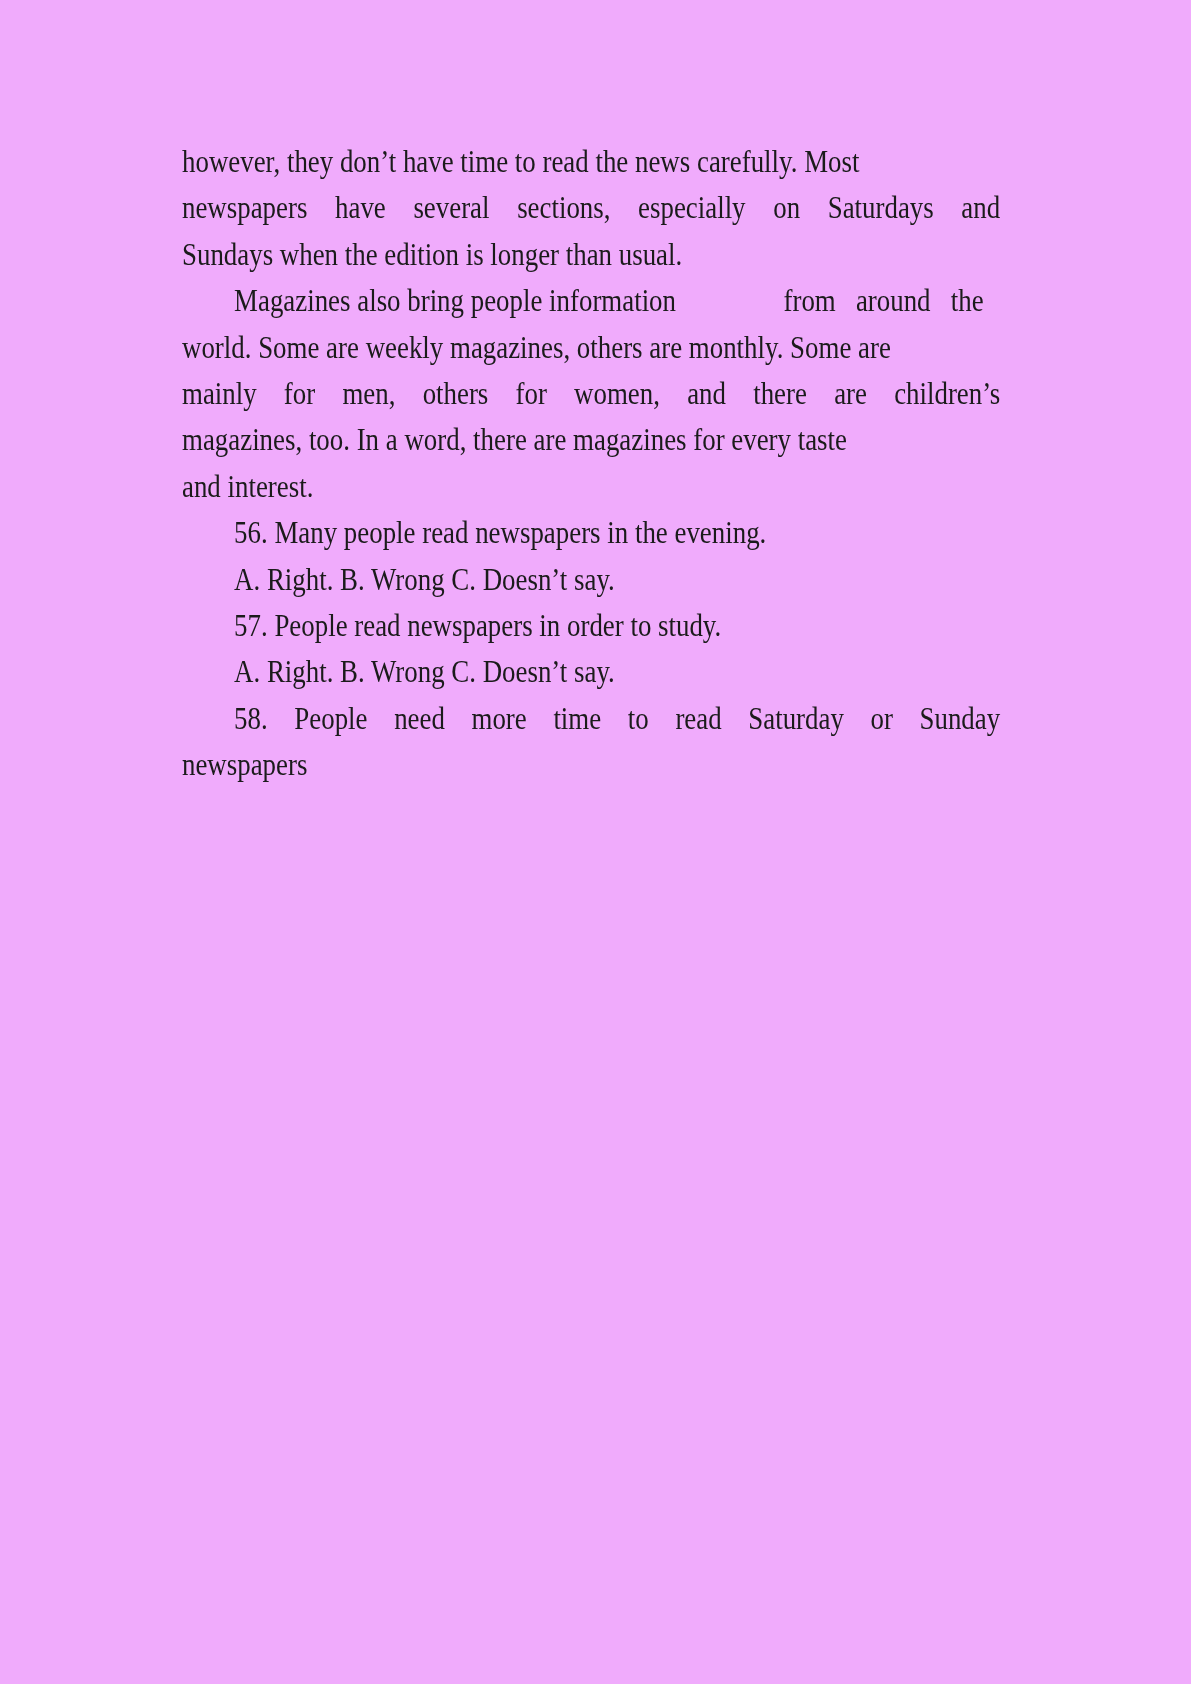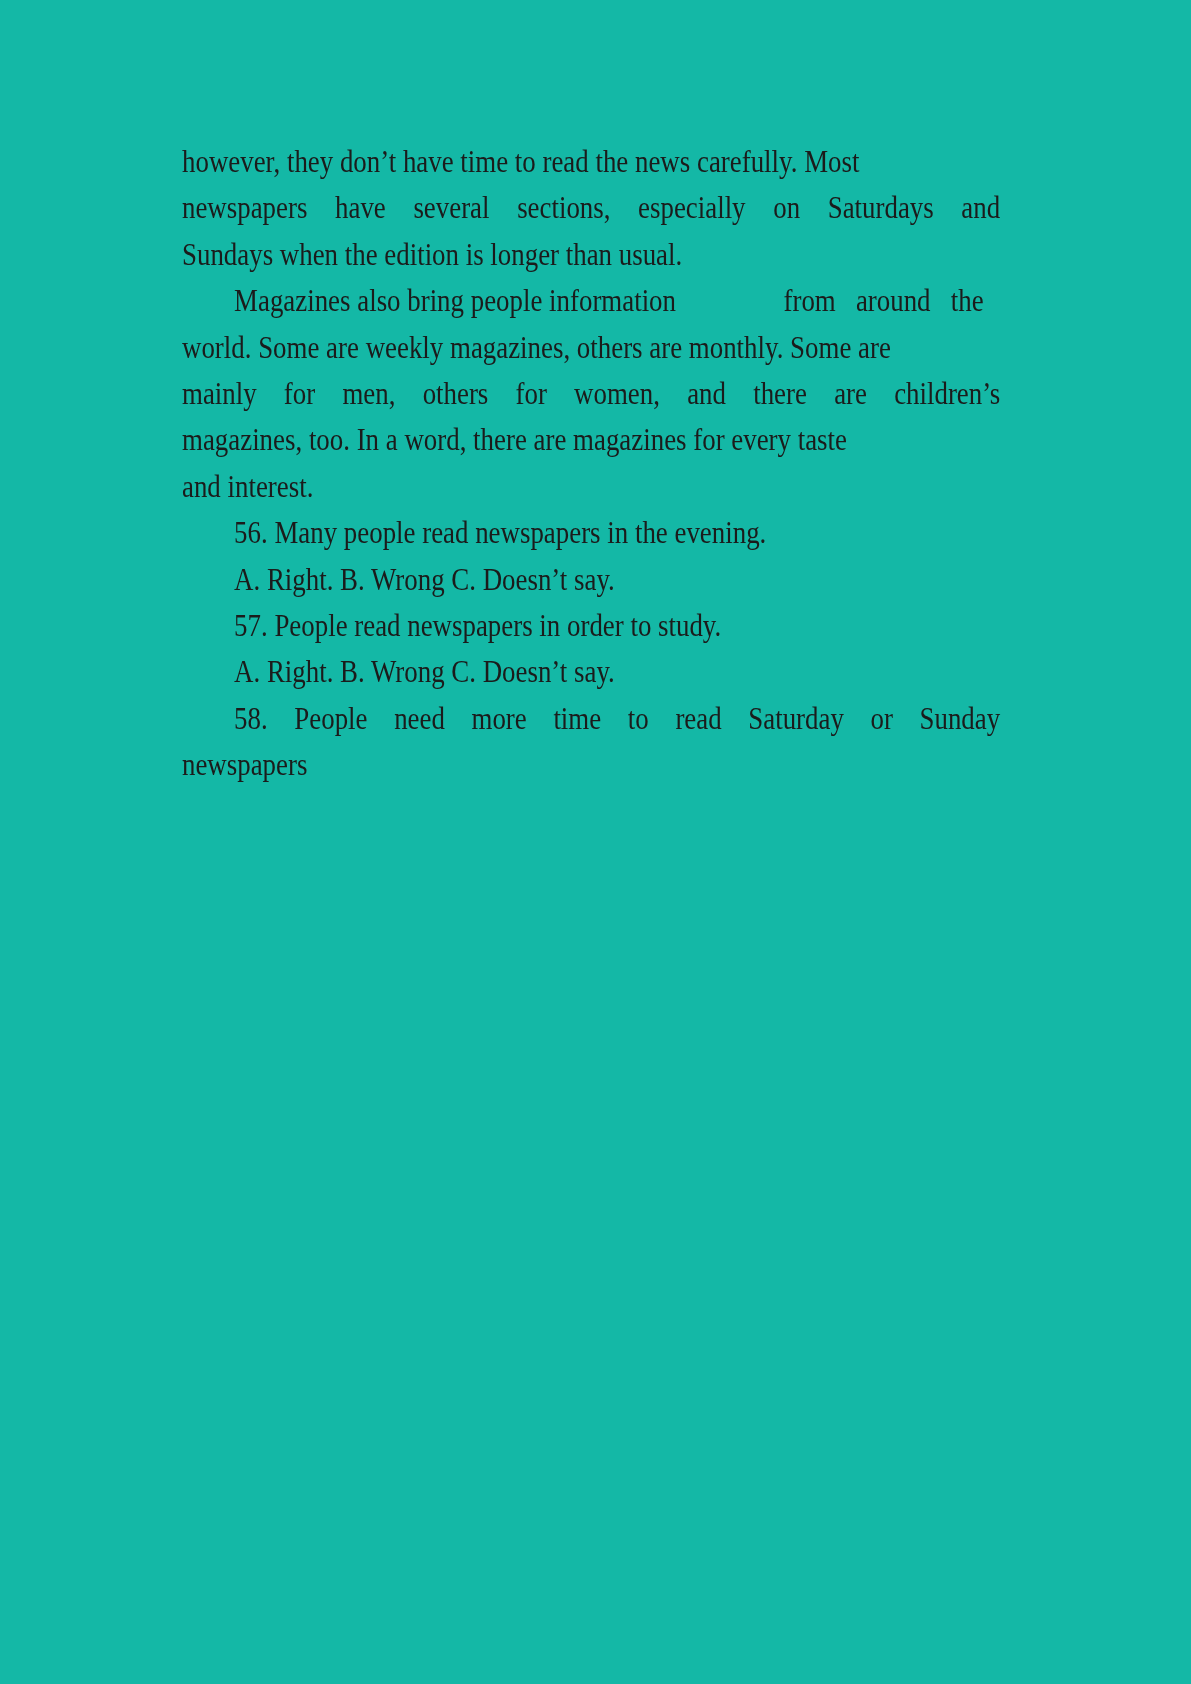--- a/index.html
+++ b/index.html
@@ -12,21 +12,21 @@
     height: 1684px;
     position: relative;
     overflow: hidden;
     font-family: "Liberation Serif", "DejaVu Serif", serif;
   }
   .page {
     position: absolute;
     left: 0; top: 0;
     width: 1191px;
     height: 1684px;
-    background: #14b8a6;
+    background: #f0abfc;
   }
   .doc {
     position: absolute;
     left: 182px;
     top: 138px;
     width: 974px;                 
     transform: scaleX(0.84);      
     transform-origin: 0 0;
     font-size: 32px;
     line-height: 46.4px;

